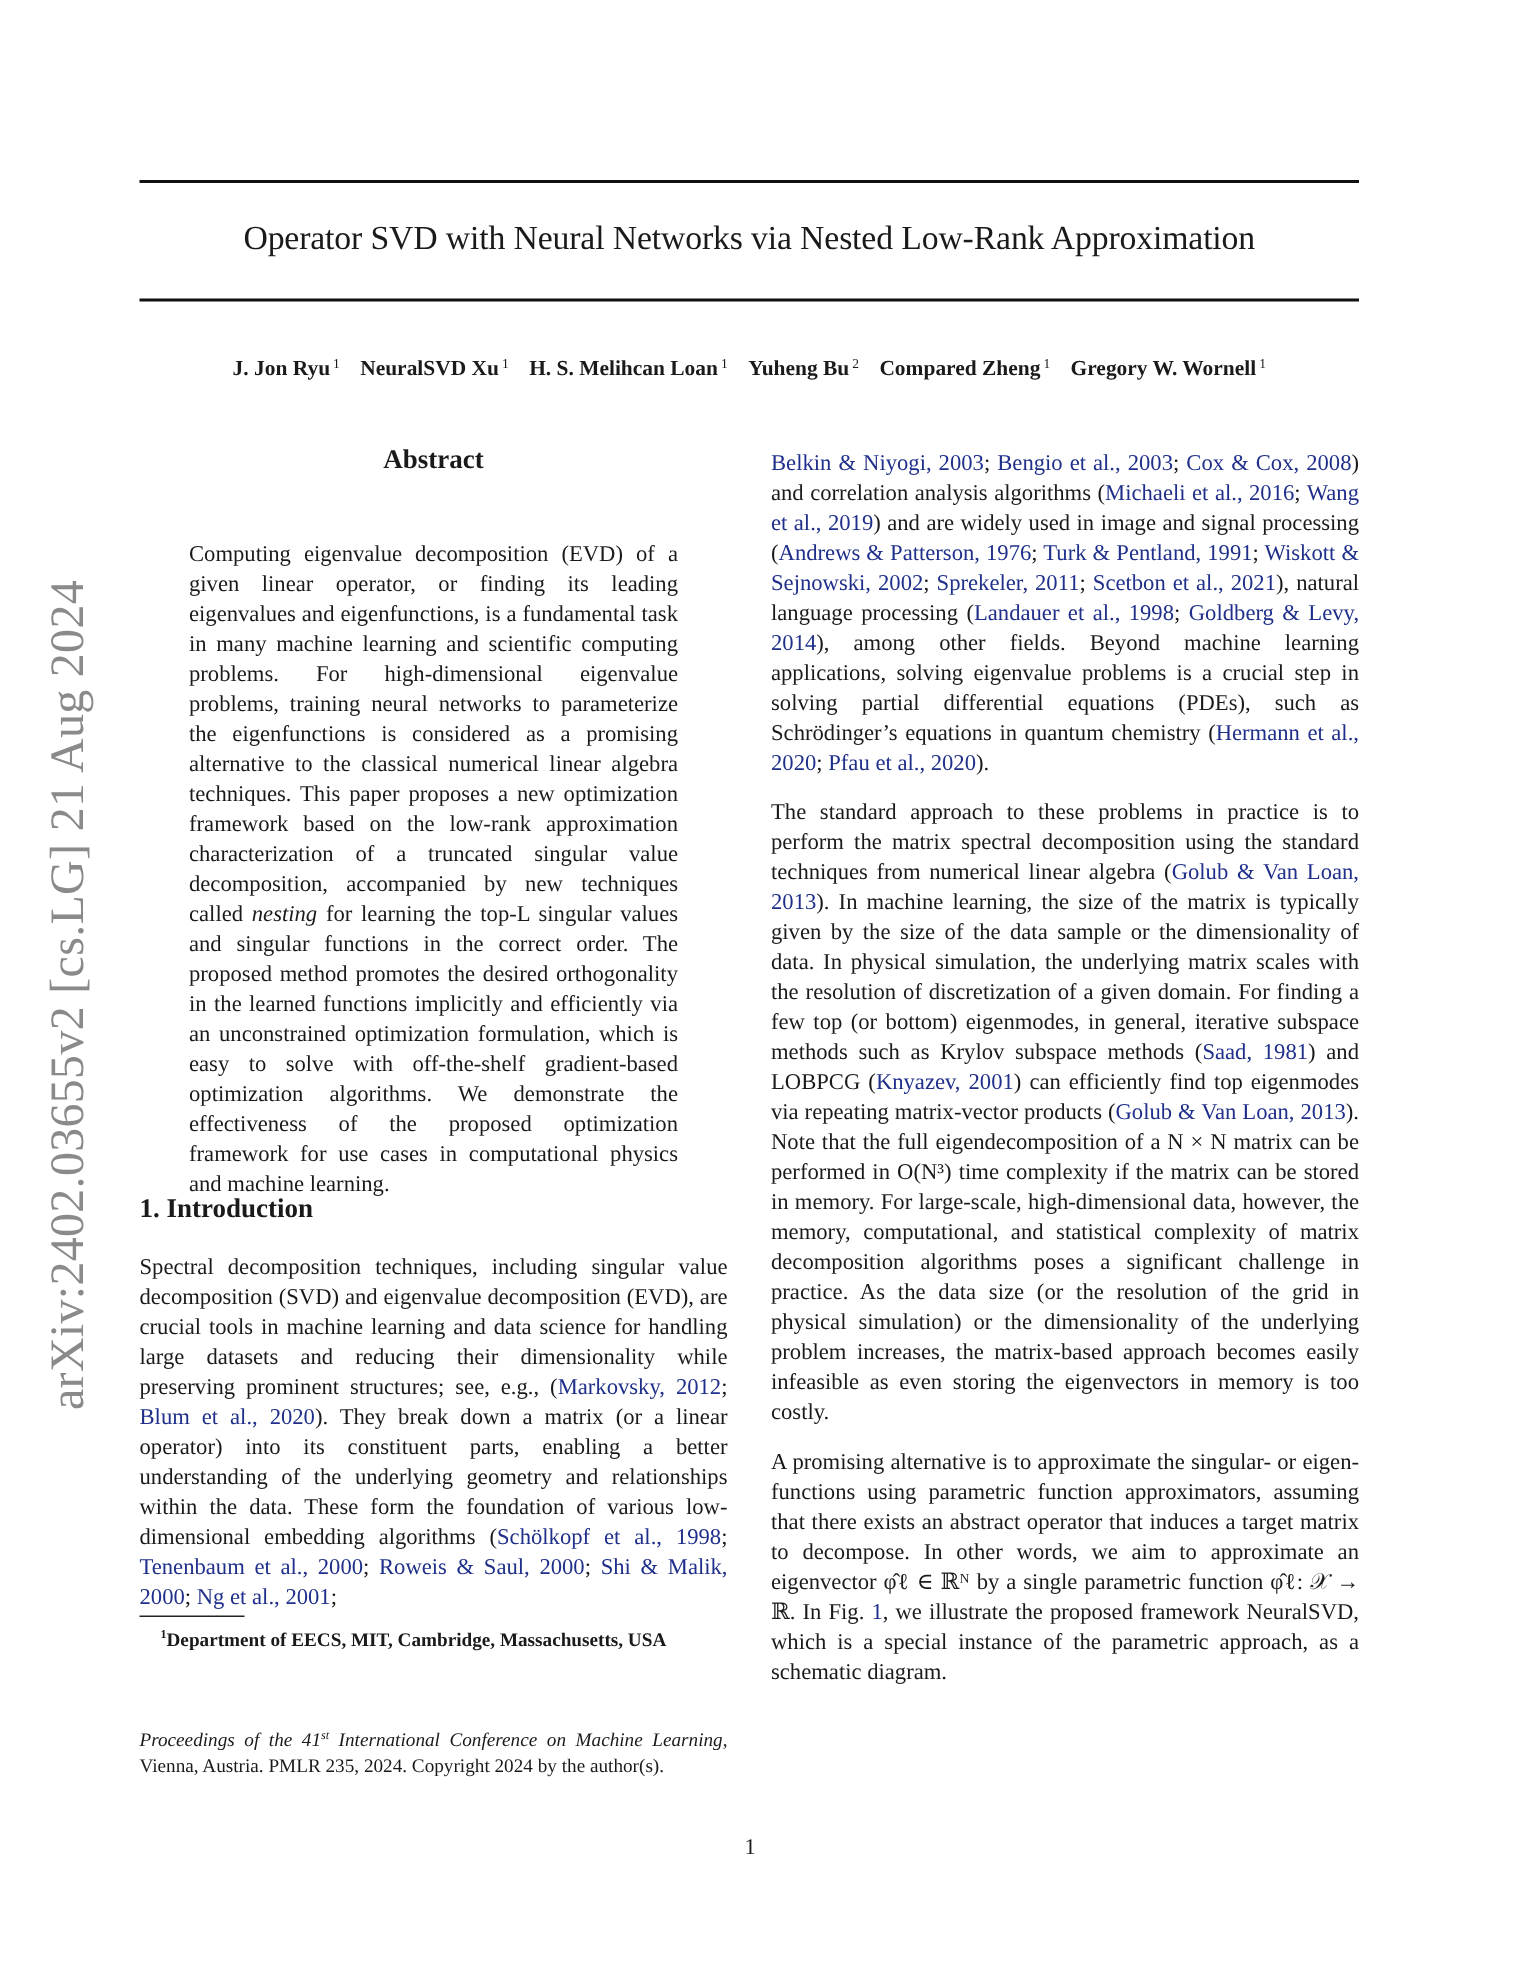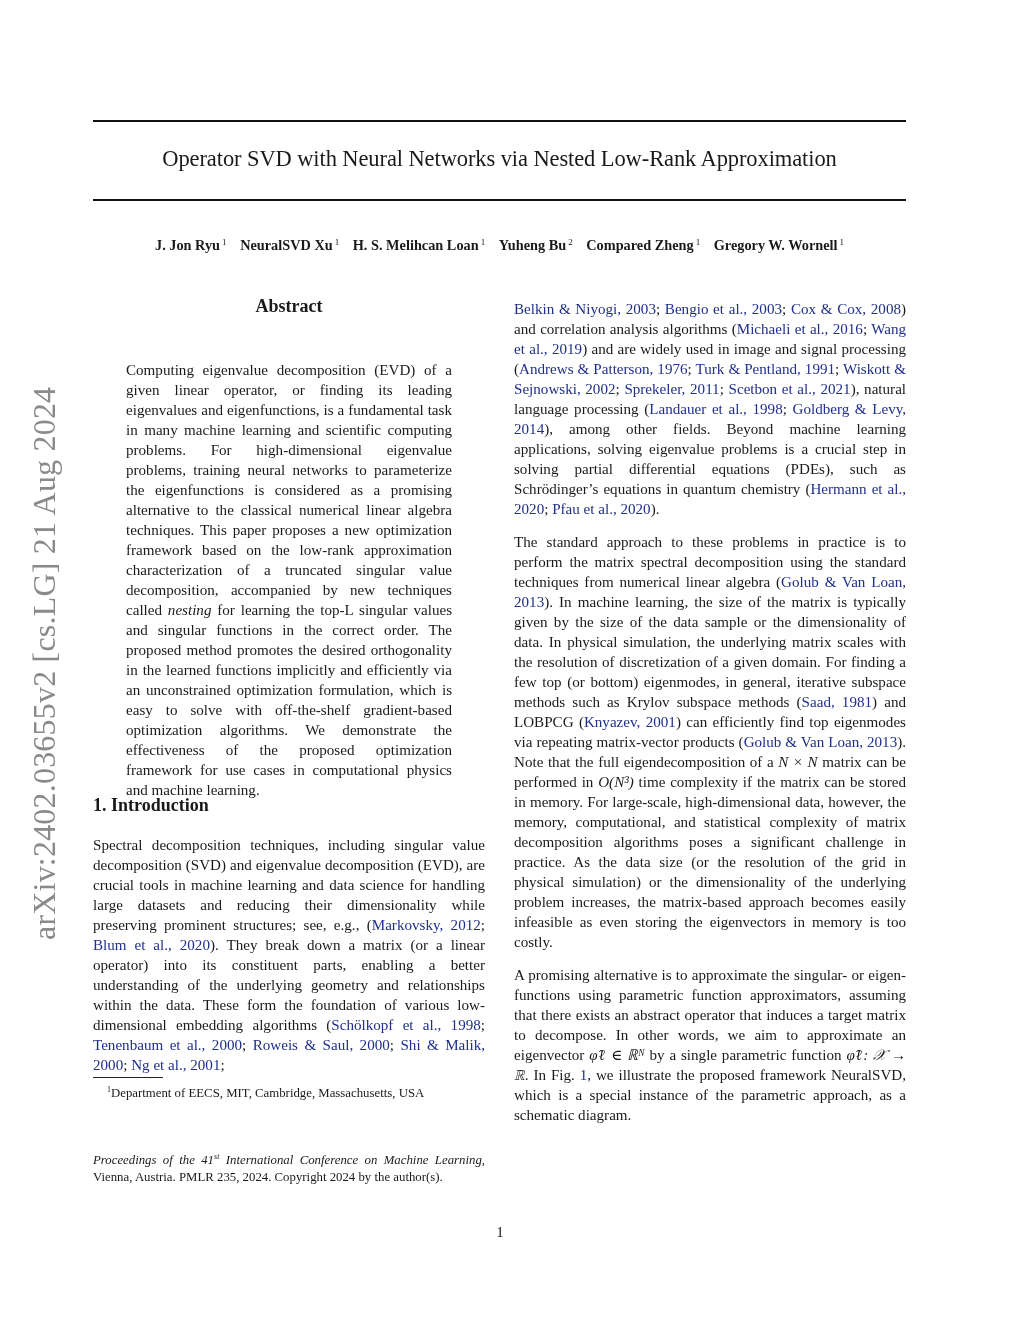--- a/index.html
+++ b/index.html
@@ -23,21 +23,21 @@
   .intro-head { position: absolute; left: 93px; top: 795px; font-size: 18px; font-weight: bold; }
   .intro { top: 829px; }
   .cite { color: #1f2f8a; }
   p { margin: 6px 0 13px 0; }
   .footrule { position: absolute; left: 93px; top: 1077px; width: 70px; height: 1px; background: #222; }
   .foot { position: absolute; left: 93px; width: 392px; font-size: 12.8px; line-height: 16.5px; text-align: justify; }
   .foot sup { font-size: 8px; }
   .foot1 { top: 1082px; }
   .foot2 { top: 1149px; }
   .pagenum { position: absolute; left: 0; width: 1000px; top: 1224px; text-align: center; font-size: 15px; }
-  .math { font-style: italic; }
+  .math { }
   .last-line { text-align-last: justify; }
 </style>
 </head>
 <body>
 
 <div class="rule" style="top:120px;"></div>
 <div class="title">Operator SVD with Neural Networks via Nested Low-Rank Approximation</div>
 <div class="rule" style="top:199px;"></div>
 
 <div class="authors">
@@ -54,21 +54,21 @@
 <div class="abstract-head">Abstract</div>
 <div class="col abstract"><span>Computing eigenvalue decomposition (EVD) of a given linear operator, or finding its leading eigenvalues and eigenfunctions, is a fundamental task in many machine learning and scientific computing problems. For high-dimensional eigenvalue problems, training neural networks to parameterize the eigenfunctions is considered as a promising alternative to the classical numerical linear algebra techniques. This paper proposes a new optimization framework based on the low-rank approximation characterization of a truncated singular value decomposition, accompanied by new techniques called </span><em>nesting</em><span> for learning the top-L singular values and singular functions in the correct order. The proposed method promotes the desired orthogonality in the learned functions implicitly and efficiently via an unconstrained optimization formulation, which is easy to solve with off-the-shelf gradient-based optimization algorithms. We demonstrate the effectiveness of the proposed optimization framework for use cases in computational physics and machine learning.</span></div>
 
 <div class="intro-head">1. Introduction</div>
 <div class="col col-left intro">
   <p><span>Spectral decomposition techniques, including singular value decomposition (SVD) and eigenvalue decomposition (EVD), are crucial tools in machine learning and data science for handling large datasets and reducing their dimensionality while preserving prominent structures; see, e.g., (</span><a class="cite">Markovsky, 2012</a><span>; </span><a class="cite">Blum et al., 2020</a><span>). They break down a matrix (or a linear operator) into its constituent parts, enabling a better understanding of the underlying geometry and relationships within the data. These form the foundation of various low-dimensional embedding algorithms (</span><a class="cite">Schölkopf et al., 1998</a><span>; </span><a class="cite">Tenenbaum et al., 2000</a><span>; </span><a class="cite">Roweis &amp; Saul, 2000</a><span>; </span><a class="cite">Shi &amp; Malik, 2000</a><span>; </span><a class="cite">Ng et al., 2001</a><span>; </span></p>
 </div>
 
 <div class="footrule"></div>
 <div class="foot foot1">
-  <div style="padding-left:14px;"><sup>1</sup><span>Department of EECS, MIT, Cambridge, Massachusetts, USA</span></div>
+  <div style="padding-left:14px;font-weight:bold;"><sup>1</sup><span>Department of EECS, MIT, Cambridge, Massachusetts, USA</span></div>
 </div>
 <div class="foot foot2"><em>Proceedings of the 41</em><sup><em>st</em></sup><em> International Conference on Machine Learning</em><span>, Vienna, Austria. PMLR 235, 2024. Copyright 2024 by the author(s).</span></div>
 
 <div class="col col-right">
   <p><a class="cite">Belkin &amp; Niyogi, 2003</a><span>; </span><a class="cite">Bengio et al., 2003</a><span>; </span><a class="cite">Cox &amp; Cox, 2008</a><span>) and correlation analysis algorithms (</span><a class="cite">Michaeli et al., 2016</a><span>; </span><a class="cite">Wang et al., 2019</a><span>) and are widely used in image and signal processing (</span><a class="cite">Andrews &amp; Patterson, 1976</a><span>; </span><a class="cite">Turk &amp; Pentland, 1991</a><span>; </span><a class="cite">Wiskott &amp; Sejnowski, 2002</a><span>; </span><a class="cite">Sprekeler, 2011</a><span>; </span><a class="cite">Scetbon et al., 2021</a><span>), natural language processing (</span><a class="cite">Landauer et al., 1998</a><span>; </span><a class="cite">Goldberg &amp; Levy, 2014</a><span>), among other fields. Beyond machine learning applications, solving eigenvalue problems is a crucial step in solving partial differential equations (PDEs), such as Schrödinger’s equations in quantum chemistry (</span><a class="cite">Hermann et al., 2020</a><span>; </span><a class="cite">Pfau et al., 2020</a><span>).</span></p>
 
   <p><span>The standard approach to these problems in practice is to perform the matrix spectral decomposition using the standard techniques from numerical linear algebra (</span><a class="cite">Golub &amp; Van Loan, 2013</a><span>). In machine learning, the size of the matrix is typically given by the size of the data sample or the dimensionality of data. In physical simulation, the underlying matrix scales with the resolution of discretization of a given domain. For finding a few top (or bottom) eigenmodes, in general, iterative subspace methods such as Krylov subspace methods (</span><a class="cite">Saad, 1981</a><span>) and LOBPCG (</span><a class="cite">Knyazev, 2001</a><span>) can efficiently find top eigenmodes via repeating matrix-vector products (</span><a class="cite">Golub &amp; Van Loan, 2013</a><span>). Note that the full eigendecomposition of a </span><span class="math">N × N</span><span> matrix can be performed in </span><span class="math">O(N³)</span><span> time complexity if the matrix can be stored in memory. For large-scale, high-dimensional data, however, the memory, computational, and statistical complexity of matrix decomposition algorithms poses a significant challenge in practice. As the data size (or the resolution of the grid in physical simulation) or the dimensionality of the underlying problem increases, the matrix-based approach becomes easily infeasible as even storing the eigenvectors in memory is too costly.</span></p>
 
   <p><span>A promising alternative is to approximate the singular- or eigen-functions using parametric function approximators, assuming that there exists an abstract operator that induces a target matrix to decompose. In other words, we aim to approximate an eigenvector </span><span class="math">φ̂ℓ ∈ ℝᴺ</span><span> by a single parametric function </span><span class="math">φ̂ℓ: 𝒳 → ℝ</span><span>. In Fig. </span><a class="cite">1</a><span>, we illustrate the proposed framework NeuralSVD, which is a special instance of the parametric approach, as a schematic diagram.</span></p>
 

